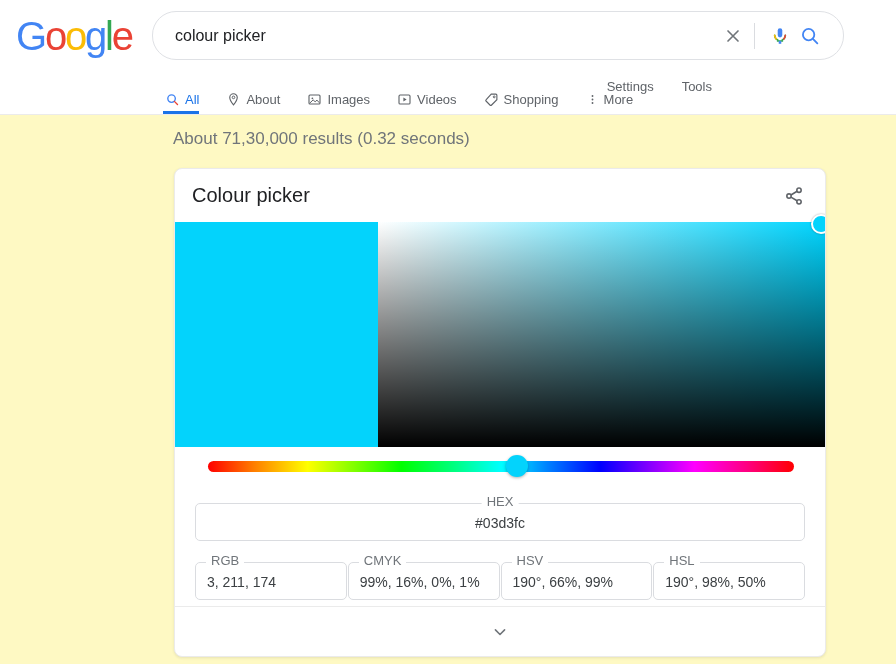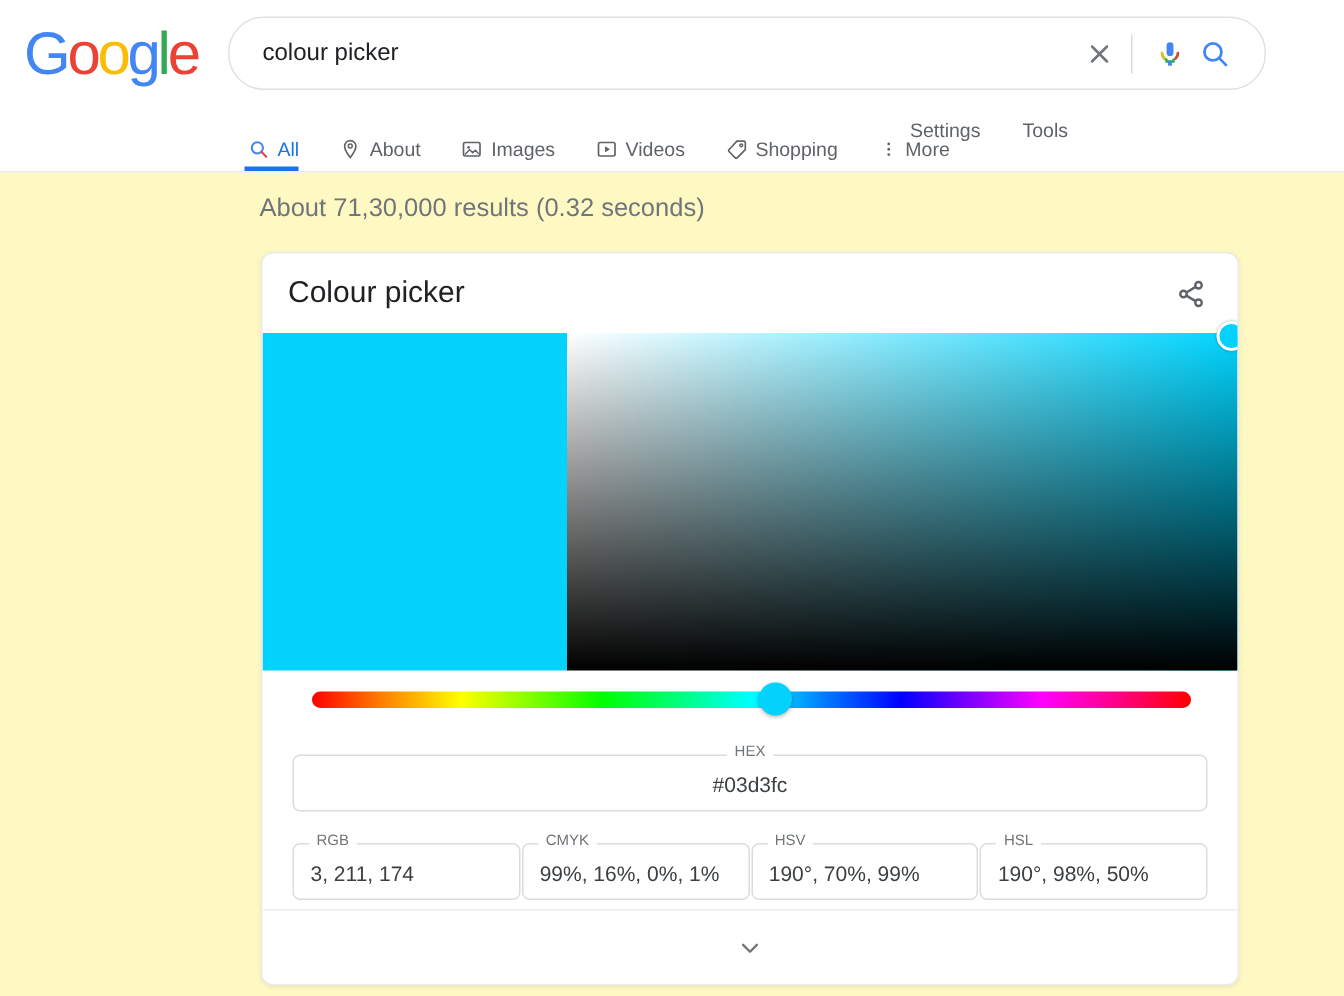--- a/index.html
+++ b/index.html
@@ -112,21 +112,21 @@
   }
 
   
   .fields { padding: 4px 20px 0 20px; }
   .field {
     position:relative; border:1px solid #dadce0; border-radius:5px;
     height:38px; background:#fff;
   }
   .field .flabel {
     position:absolute; top:-8px; left:10px; padding:0 5px;
-    background:#fff; font-size:10px; color:#70757a; line-height:12px;
+    background:#fff; font-size:13px; color:#70757a; line-height:12px;
   }
   .field .fvalue {
     font-size:14px; color:#3c4043;
     padding: 11px 0 0 11px;
   }
   .field.hex { margin-top: 12px; }
   .field.hex .flabel { left:50%; transform:translateX(-50%); }
   .field.hex .fvalue { text-align:center; padding: 11px 0 0 0; }
   .field-row { display:flex; gap:1px; margin-top:21px; }
   .field-row .field { flex:1 1 0; }
@@ -293,21 +293,21 @@
         <div class="field">
           <div class="flabel">RGB</div>
           <div class="fvalue">3, 211, 174</div>
         </div>
         <div class="field">
           <div class="flabel">CMYK</div>
           <div class="fvalue">99%, 16%, 0%, 1%</div>
         </div>
         <div class="field">
           <div class="flabel">HSV</div>
-          <div class="fvalue">190°, 70%, 99%</div>
+          <div class="fvalue">190°, 66%, 99%</div>
         </div>
         <div class="field">
           <div class="flabel">HSL</div>
           <div class="fvalue">190°, 98%, 50%</div>
         </div>
       </div>
     </div>
 
     <div class="card-foot">
       <svg width="20" height="20" viewBox="0 0 24 24">

